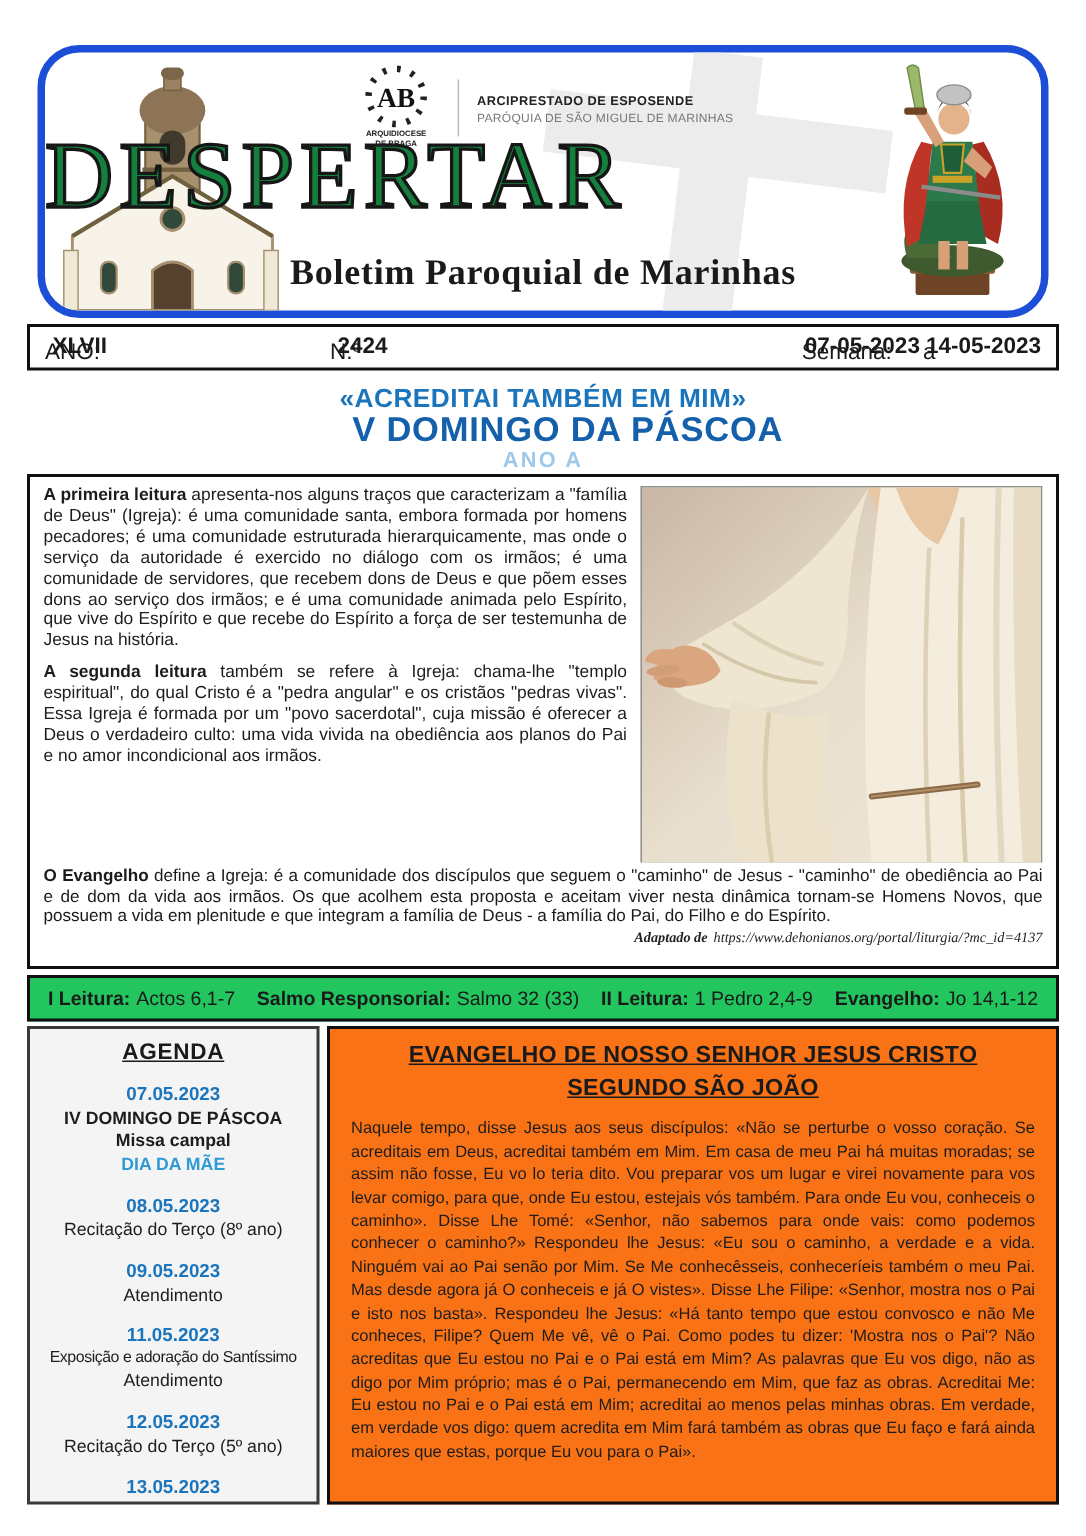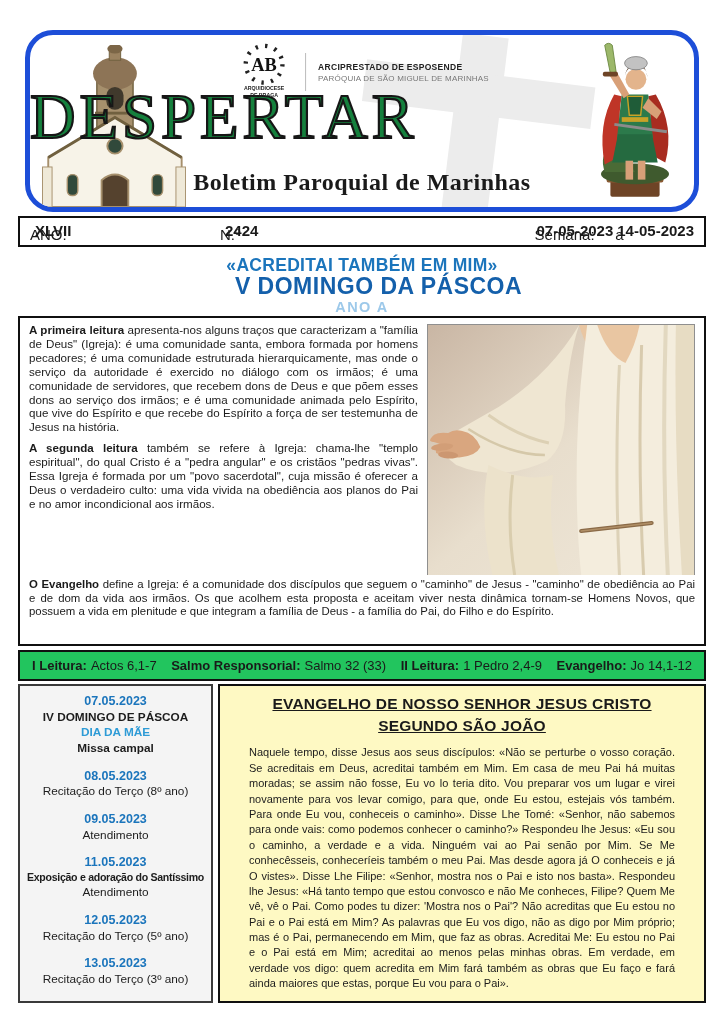--- a/index.html
+++ b/index.html
@@ -64,25 +64,25 @@
   
   .agenda-box{position:absolute;left:18px;top:684px;width:195px;height:319px;
     border:2px solid #3a3a3a;background:#f4f4f4;box-sizing:border-box;text-align:center;
     padding-top:7px;overflow:hidden;}
   .agenda-title{font-size:15px;font-weight:bold;text-decoration:underline;letter-spacing:.5px;margin-bottom:11px;}
   .agenda-entry{margin-bottom:11px;}
   .agenda-date{color:#1b75bc;font-weight:bold;font-size:12.5px;line-height:1.35;}
   .agenda-line{font-size:11.8px;line-height:1.32;color:#1c1c1c;}
   .al-b{font-weight:bold;}
   .al-bb{font-weight:bold;color:#2e9bd6;}
-  .al-bs{font-weight:bold;font-size:10.6px;white-space:nowrap;letter-spacing:-.3px;}
+  .al-bs{font-weight:normal;font-size:10.6px;white-space:nowrap;letter-spacing:-.3px;}
 
   
   .gospel-box{position:absolute;left:218px;top:684px;width:488px;height:319px;
-    border:2px solid #101010;box-sizing:border-box;background:#fef9c3;padding:7px 29px;overflow:hidden;}
+    border:2px solid #101010;box-sizing:border-box;background:#f97316;padding:7px 14px;overflow:hidden;}
   .gospel-title{text-align:center;font-weight:bold;font-size:15.5px;line-height:1.4;letter-spacing:.2px;}
   .gospel-title span{text-decoration:underline;}
   .gospel-body{margin:9px 0 16px;font-size:11px;line-height:1.4;text-align:justify;color:#1c1c1c;}
 </style>
 </head>
 <body>
 
 <div class="page">
 
   <div class="header-box">
@@ -193,36 +193,38 @@
           <ellipse cx="14" cy="122" rx="11" ry="3.5" fill="#d29e77" transform="rotate(-6 14 122)"></ellipse>
           <ellipse cx="20" cy="130" rx="10" ry="3.5" fill="#cc9771" transform="rotate(4 20 130)"></ellipse>
           <path d="M60,140 Q50,190 64,250 L130,250 Q118,200 124,150 Q96,158 60,140 Z" fill="#ece2cb"></path>
           <path d="M84,150 Q78,200 86,250" stroke="#d9cdae" stroke-width="3" fill="none"></path>
           <path d="M152,206 L222,198" stroke="#8a6a47" stroke-width="4" stroke-linecap="round"></path>
           <path d="M152,206 L222,198" stroke="#b08f66" stroke-width="1.5" stroke-linecap="round"></path>
         </svg>
       </div>
     </div>
     <p class="para-full"><b>O Evangelho</b><span> define a Igreja: é a comunidade dos discípulos que seguem o "caminho" de Jesus - "caminho" de obediência ao Pai e de dom da vida aos irmãos. Os que acolhem esta proposta e aceitam viver nesta dinâmica tornam-se Homens Novos, que possuem a vida em plenitude e que integram a família de Deus - a família do Pai, do Filho e do Espírito.</span></p>
+    <div class="credit"><b>Adaptado de</b><span>https://www.dehonianos.org/portal/liturgia/?mc_id=4137</span></div>
   </div>
 
   <div class="readings-bar">
     <span class="reading"><b>I Leitura:</b><span>Actos 6,1-7</span></span>
     <span class="reading"><b>Salmo Responsorial:</b><span>Salmo 32 (33)</span></span>
     <span class="reading"><b>II Leitura:</b><span>1 Pedro 2,4-9</span></span>
     <span class="reading"><b>Evangelho:</b><span>Jo 14,1-12</span></span>
   </div>
 
   <div class="agenda-box">
+    <div class="agenda-title">AGENDA</div>
 
     <div class="agenda-entry">
       <div class="agenda-date">07.05.2023</div>
       <div class="agenda-line al-b">IV DOMINGO DE PÁSCOA</div>
+      <div class="agenda-line al-b">Missa campal</div>
       <div class="agenda-line al-bb">DIA DA MÃE</div>
-      <div class="agenda-line al-b">Missa campal</div>
     </div>
 
     <div class="agenda-entry">
       <div class="agenda-date">08.05.2023</div>
       <div class="agenda-line">Recitação do Terço (8º ano)</div>
     </div>
 
     <div class="agenda-entry">
       <div class="agenda-date">09.05.2023</div>
       <div class="agenda-line">Atendimento</div>

